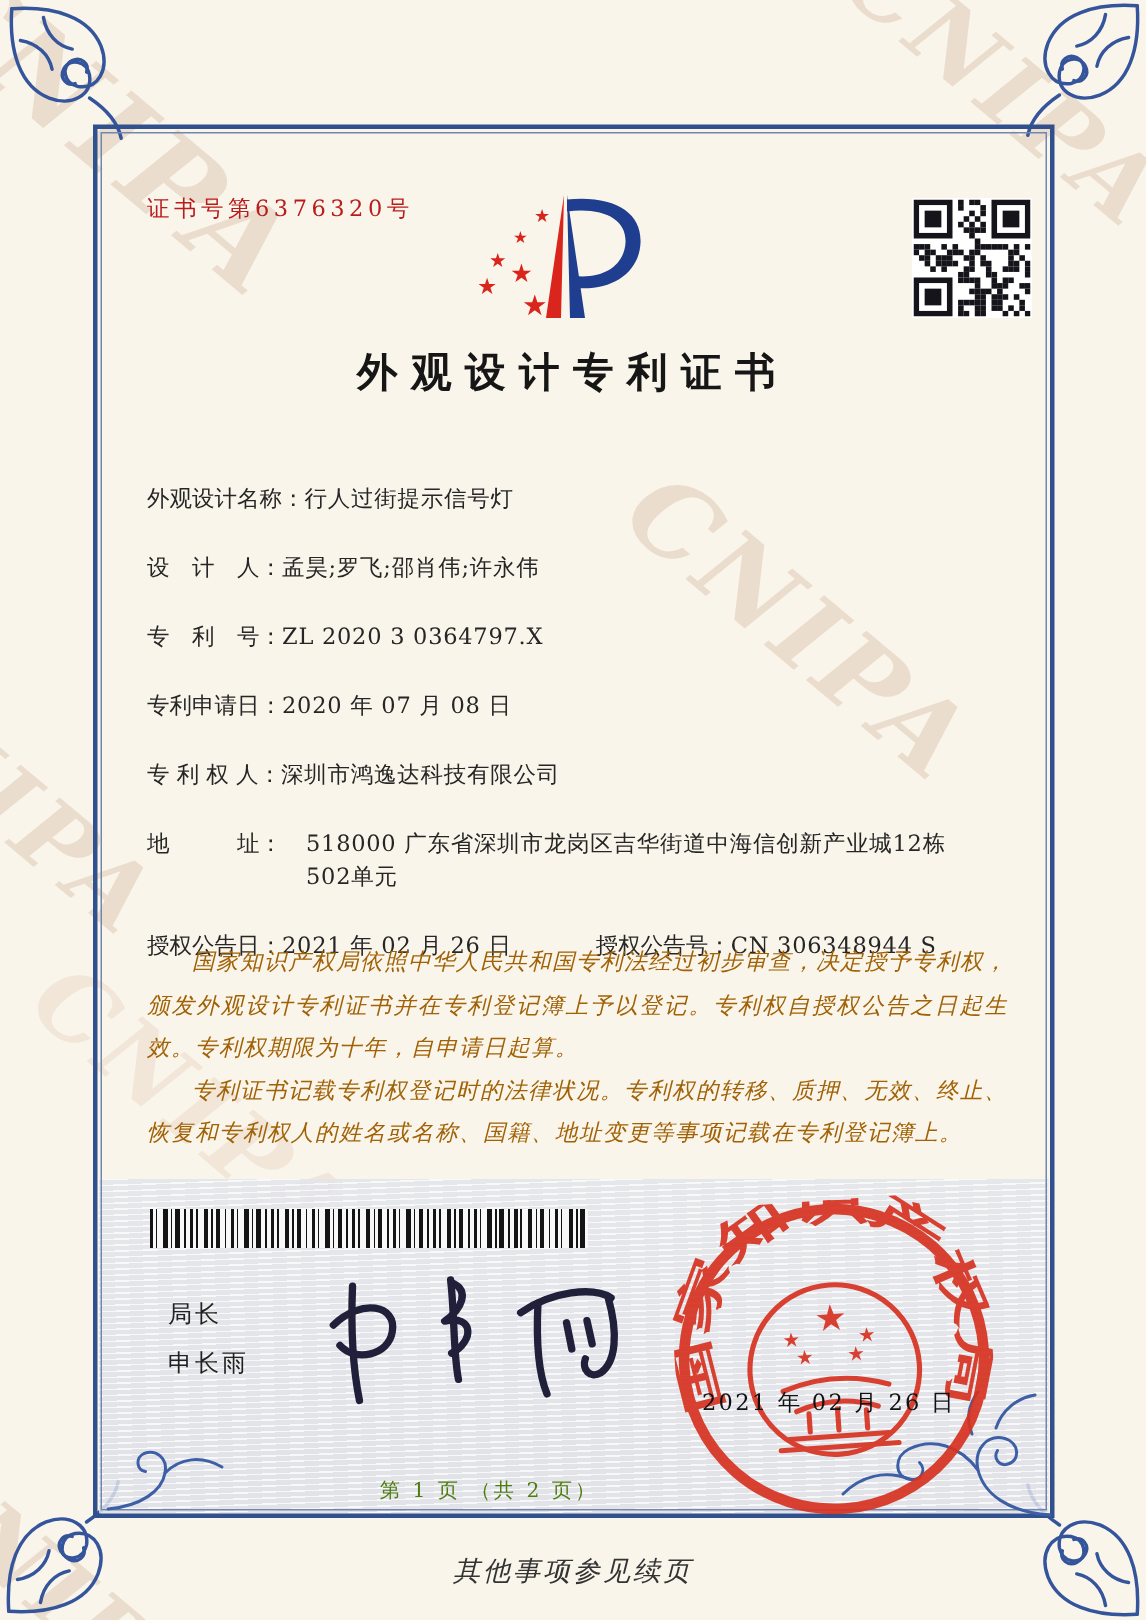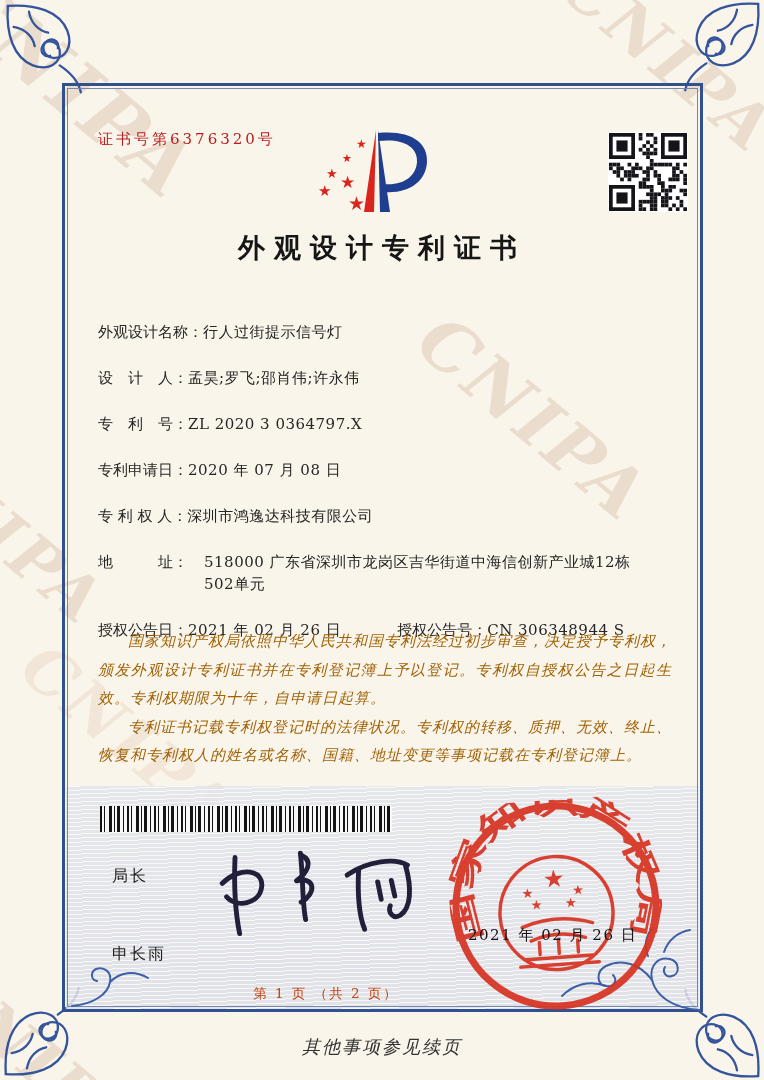--- a/index.html
+++ b/index.html
@@ -54,25 +54,25 @@
   .paras p { text-indent:2em; }
   .barcode {
     left:100px; top:806px; width:292px; height:26px;
     background:repeating-linear-gradient(90deg,
       #141414 0 2px, #f8f8f8 2px 4px, #141414 4px 5px, #f8f8f8 5px 9px,
       #141414 9px 12px, #f8f8f8 12px 14px, #141414 14px 15px, #f8f8f8 15px 17px,
       #141414 17px 20px, #f8f8f8 20px 23px, #141414 23px 24px, #f8f8f8 24px 27px);
   }
   .signer { left:112px; font-size:16px; color:#222; font-family:"DejaVu Sans", sans-serif; letter-spacing:2px; }
   .signer-title { top:866px; }
-  .signer-name  { top:944px; }
+  .signer-name  { top:899px; }
   .signature { left:205px; top:840px; transform:rotate(-2deg); z-index:3; }
   .seal { left:450px; top:800px; width:212px; height:212px; transform:rotate(-4deg); z-index:4; }
   .seal-date { left:468px; top:926px; font-size:15px; letter-spacing:1.5px; color:#111; z-index:5; }
-  .pageno { left:0; top:985px; width:652px; text-align:center; font-size:13.5px; letter-spacing:2px; color:#c2410c; }
+  .pageno { left:0; top:985px; width:652px; text-align:center; font-size:13.5px; letter-spacing:2px; color:#4d7c0f; }
   .contnote {
     left:0; top:1035px; width:764px; text-align:center; font-size:18px;
     font-style:italic; letter-spacing:2px; color:#333; z-index:3;
   }
   .corner { position:absolute; z-index:2; width:96px; height:96px; }
   .corner svg, .innerdeco svg { display:block; }
   .c-tl { left:4px;  top:2px; }
   .c-tr { right:2px; top:0;    transform:scaleX(-1); }
   .c-bl { left:2px;  bottom:2px; transform:scaleY(-1); }
   .c-br { right:2px; bottom:0;   transform:scale(-1,-1); }

